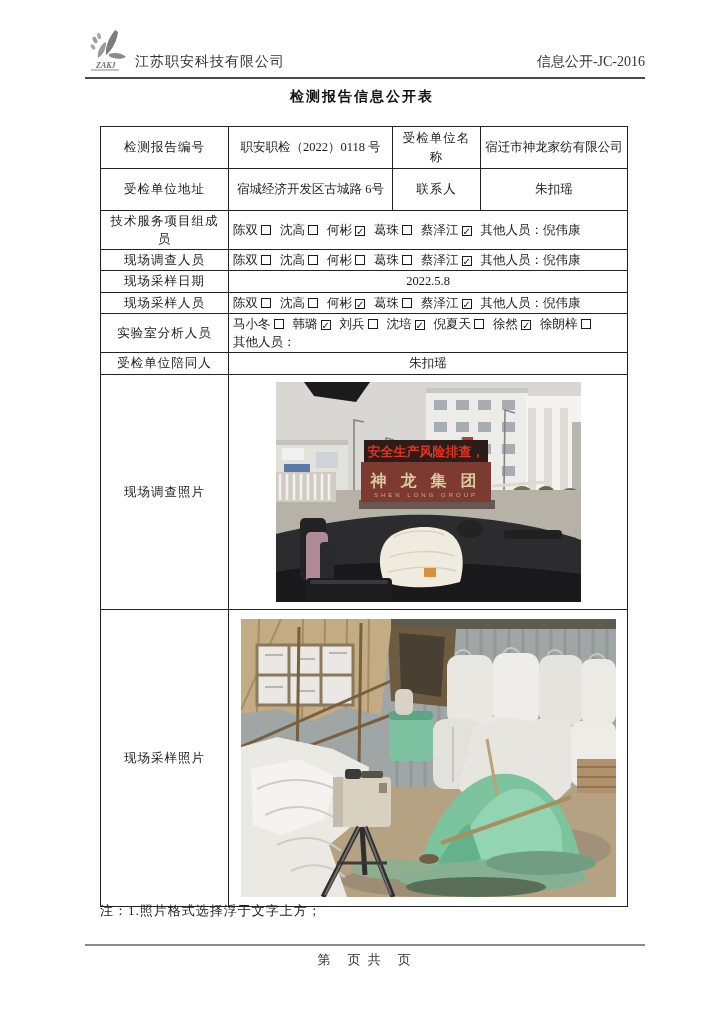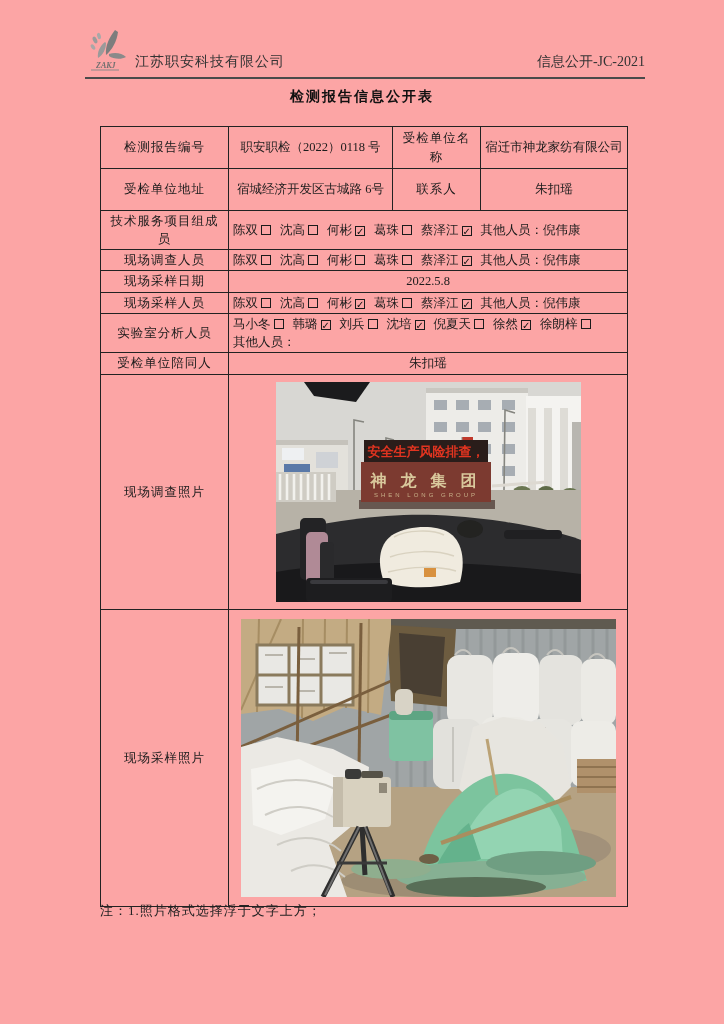--- a/index.html
+++ b/index.html
@@ -1,19 +1,19 @@
 <!DOCTYPE html>
 <html><head>
 <meta charset="utf-8">
 <style>
   * { margin:0; padding:0; box-sizing:border-box; }
   html,body { background:#e8e8e8; }
   .page {
     position:relative; width:724px; height:1024px; margin:0 auto;
-    background:#fca5a5; overflow:hidden;
+    background:#ffffff; overflow:hidden;
     font-family:"Liberation Serif","DejaVu Serif",serif;
     color:#1c1c1c;
   }
   
   .header {
     position:absolute; left:85px; top:28px; width:560px;
     display:flex; justify-content:space-between; align-items:flex-end;
     border-bottom:2px solid #4a4a4a; padding-bottom:5px;
   }
   .brand { display:flex; align-items:flex-end; gap:4px; }
@@ -73,21 +73,21 @@
         <path d="M20,14 C15,18 12,24 13,30 C18,27 21,21 21,15 Z" fill="#9a9a9a"></path>
         <path d="M24,26 C30,24 37,25 41,29 C36,32 28,31 24,28 Z" fill="#8a8a8a"></path>
         <ellipse cx="10" cy="12" rx="2" ry="3.6" fill="#9b9b9b" transform="rotate(-25 10 12)"></ellipse>
         <ellipse cx="14" cy="8" rx="1.8" ry="3.2" fill="#a8a8a8" transform="rotate(-15 14 8)"></ellipse>
         <ellipse cx="8" cy="19" rx="1.8" ry="3" fill="#a8a8a8" transform="rotate(-35 8 19)"></ellipse>
         <text x="11" y="40" font-size="8" font-style="italic" font-weight="bold" fill="#6f6f6f" font-family="Liberation Serif, serif">ZAKJ</text>
         <rect x="6" y="41.5" width="28" height="1" fill="#8a8a8a"></rect>
       </svg>
       <span class="company">江苏职安科技有限公司</span>
     </div>
-    <span class="doccode">信息公开-JC-2021</span>
+    <span class="doccode">信息公开-JC-2016</span>
   </div>
 
   <div class="title">检测报告信息公开表</div>
 
   <table class="doc">
     <colgroup>
         <col style="width:128px">
         <col style="width:164px">
         <col style="width:88px">
         <col style="width:147px">
@@ -382,14 +382,15 @@
           </g>
           <line x1="96" y1="244" x2="146" y2="244" stroke="#3a3a3a" stroke-width="3"></line>
         </svg>
       </td>
     </tr>
   </tbody>
     </table>
 
   <div class="note">注：1.照片格式选择浮于文字上方；</div>
 
+  <div class="footer">第　页 共　页</div>
 
 </div>
 
 </body></html>

